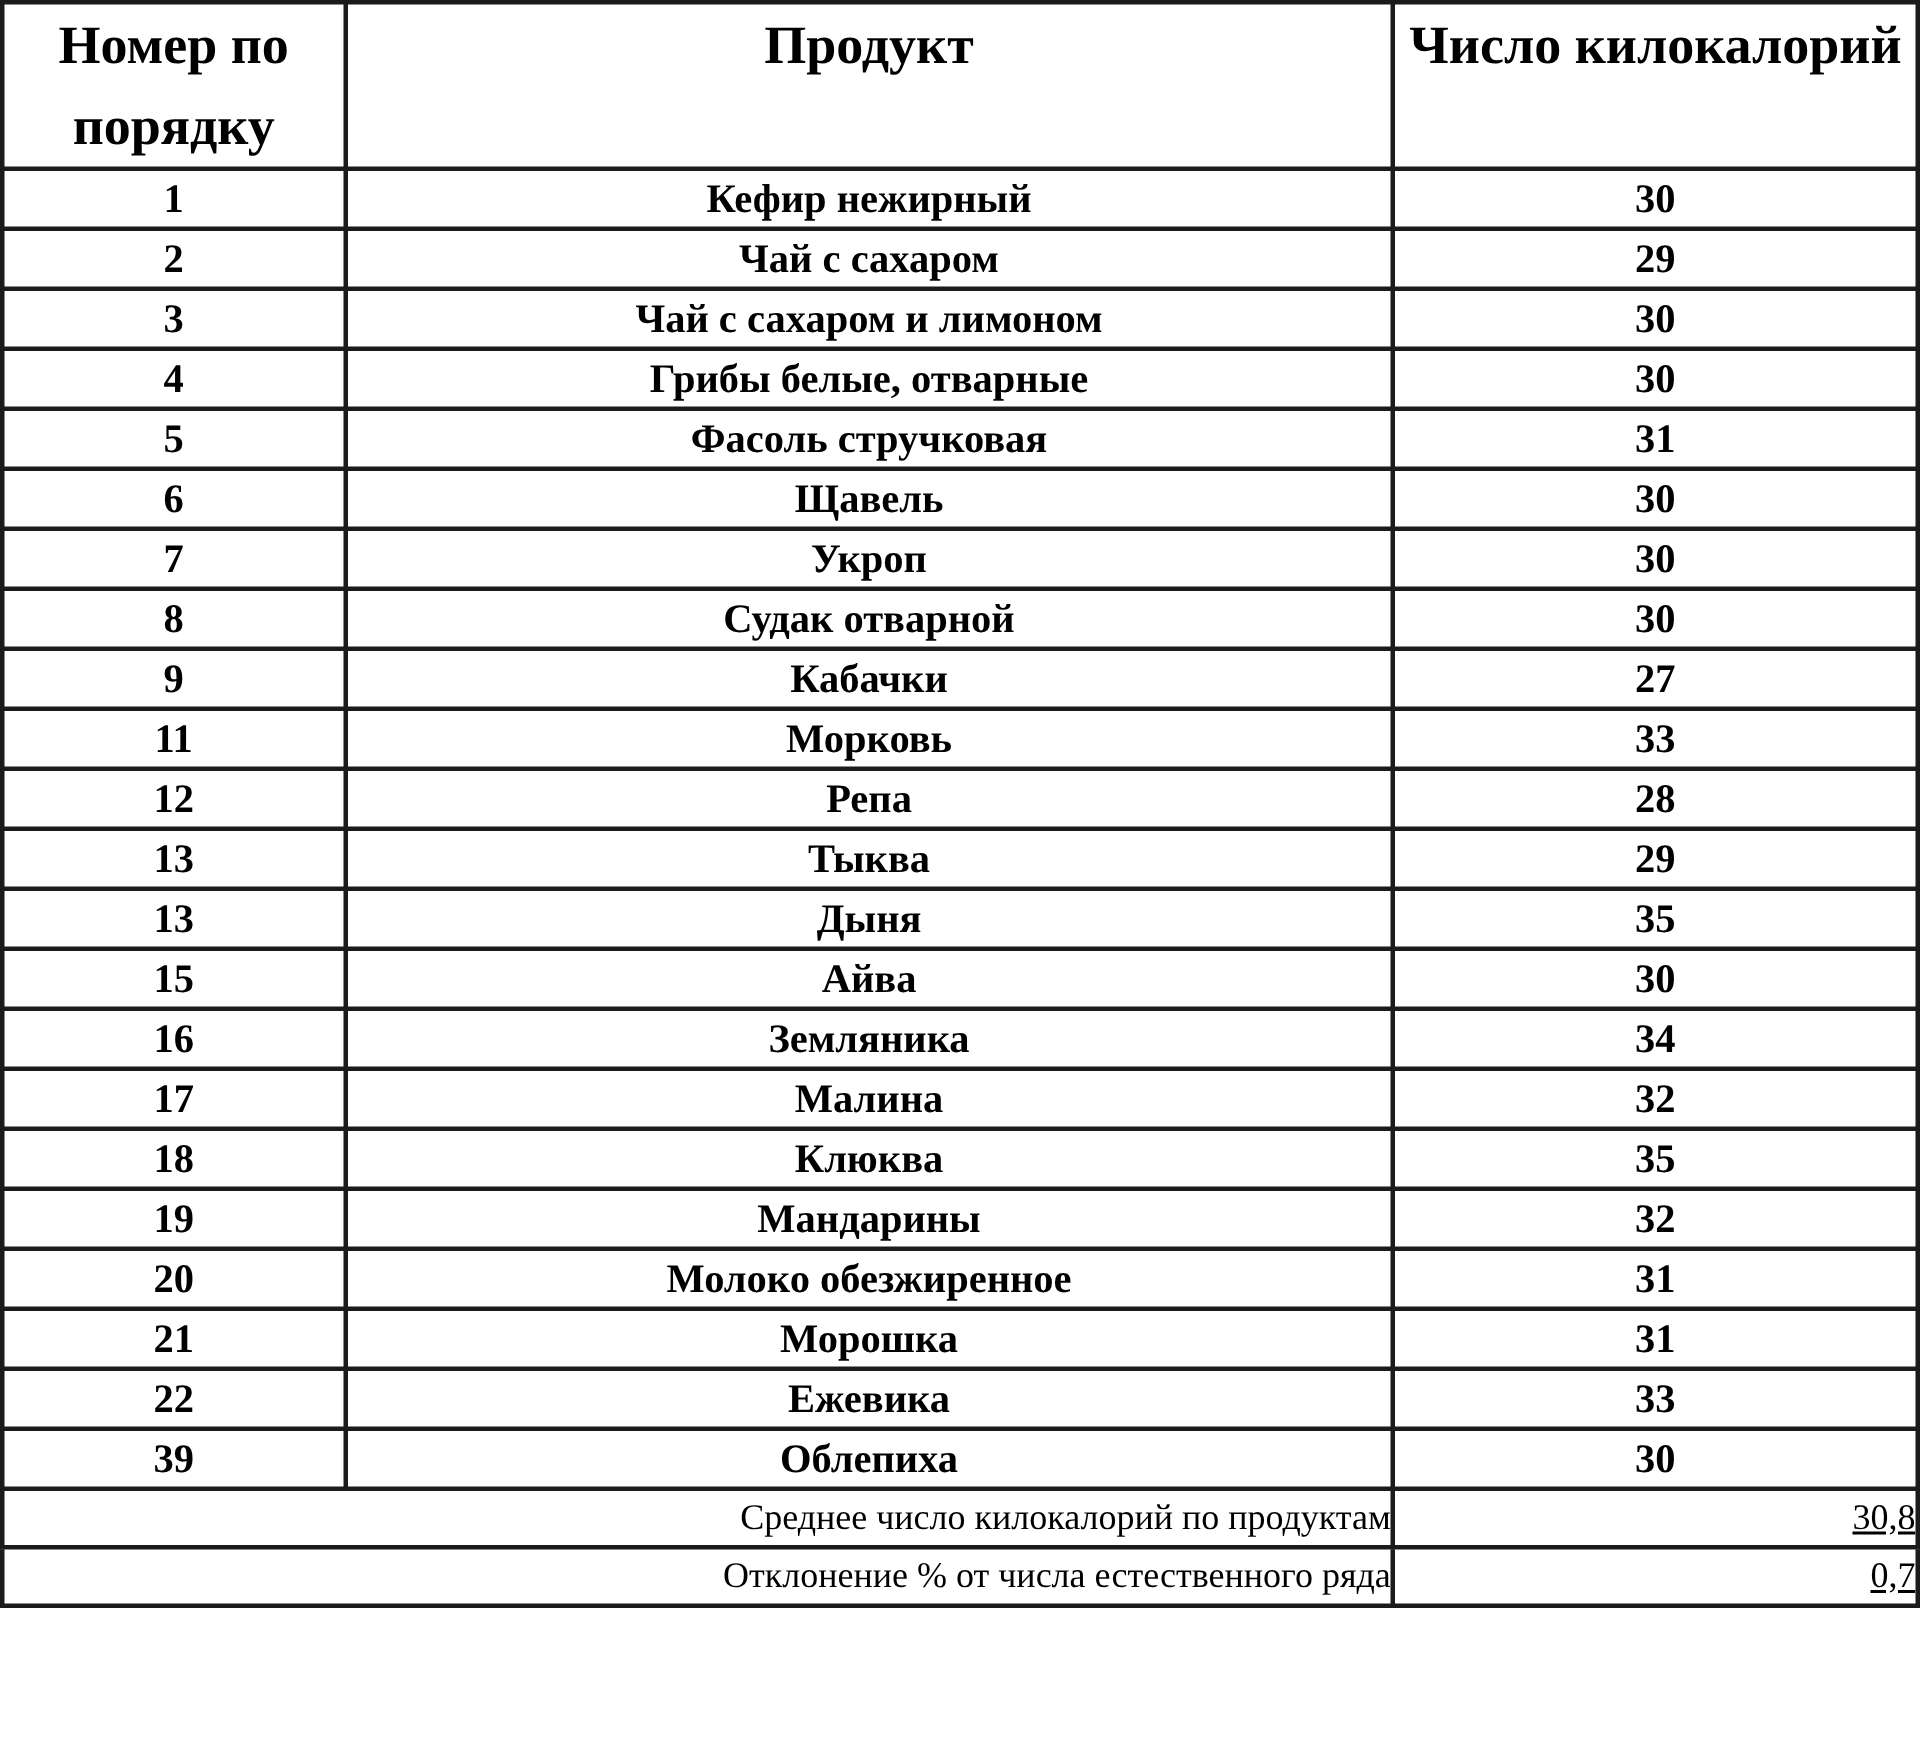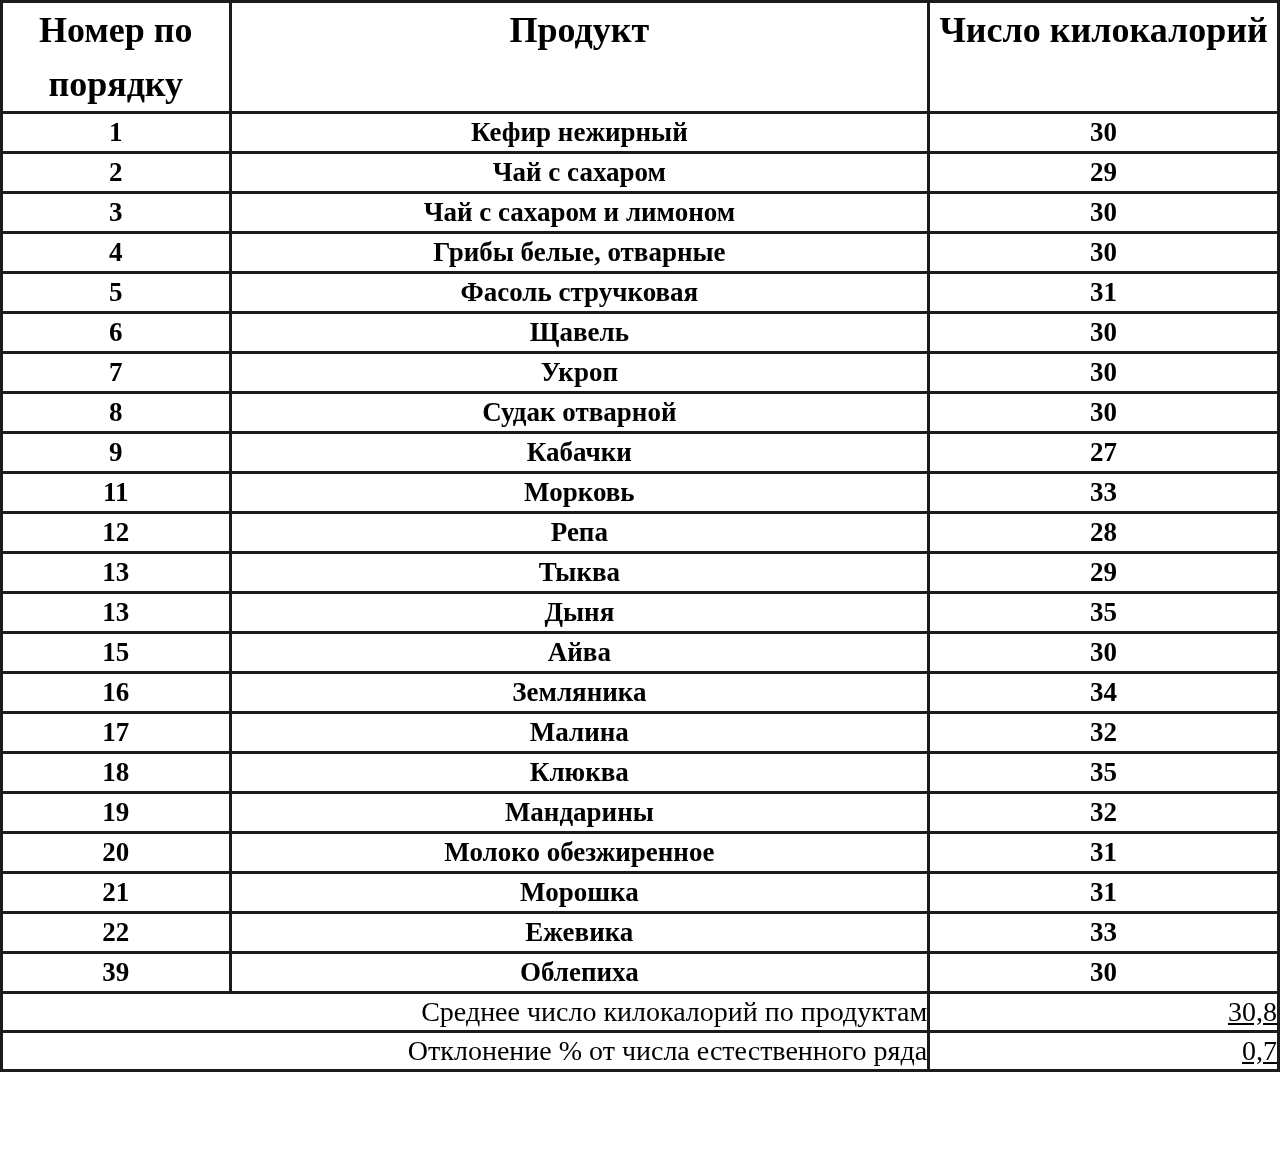--- a/index.html
+++ b/index.html
@@ -41,21 +41,21 @@
   }
   tbody.data-rows tr { height: 40px; }
   tbody.data-rows td {
     font-size: 27px;
     font-weight: bold;
     text-align: center;
     vertical-align: middle;
   }
   tbody.summary-rows tr { height: 39px; }
   tbody.summary-rows td {
-    font-size: 28px;
+    font-size: 24px;
     font-weight: normal;
     text-align: right;
     vertical-align: middle;
   }
   td.summary-label { padding-right: 8px; }
   td.summary-value { padding-right: 12px; text-decoration: underline; }
 </style>
 </head>
 <body>
 

